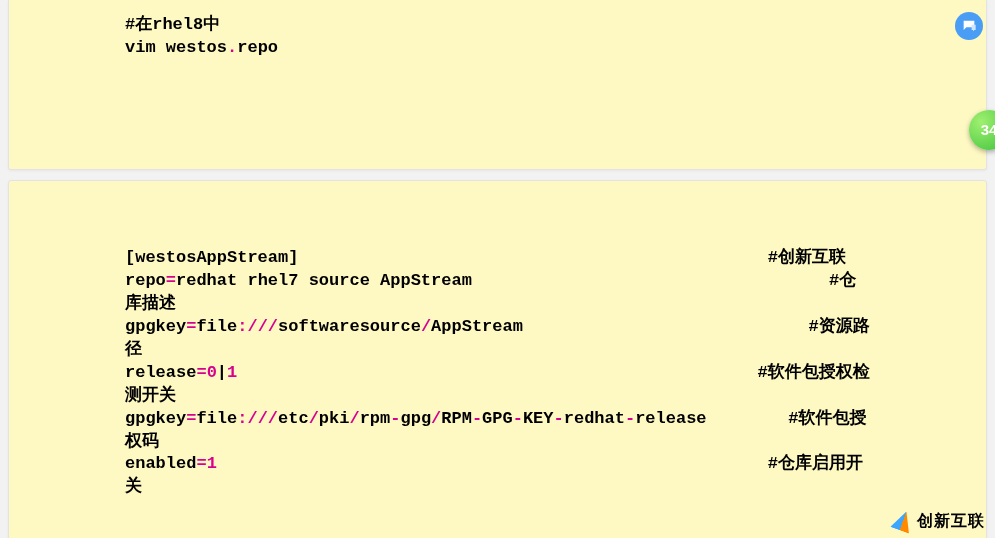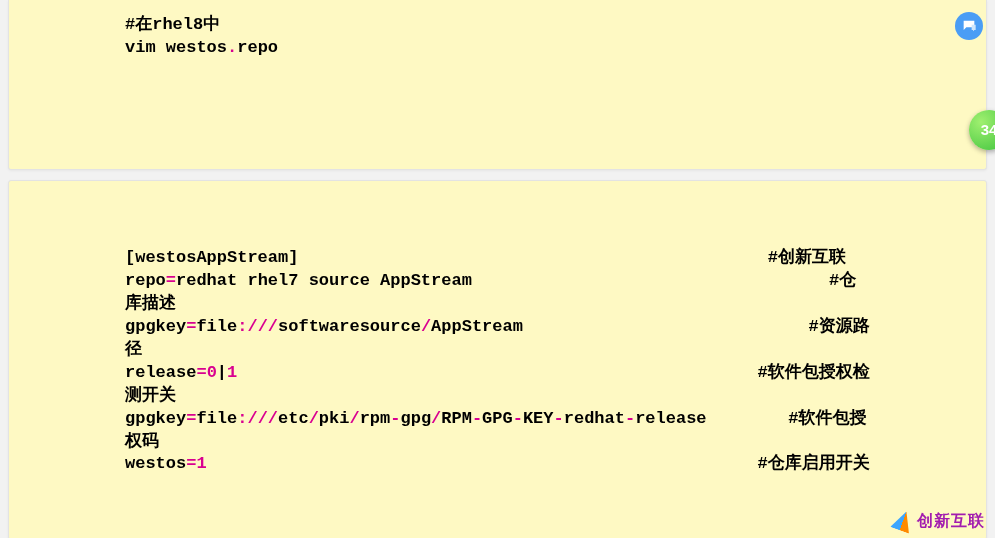--- a/index.html
+++ b/index.html
@@ -55,21 +55,21 @@
       display: flex; align-items: center; justify-content: center;
       font-family: Arial, sans-serif;
       font-weight: bold;
       font-size: 15px;
     }
     .footer-logo {
       position: absolute; bottom: 6px; right: 10px;
       display: flex; align-items: center; gap: 4px;
       font-family: "Microsoft YaHei", Arial, sans-serif;
       font-weight: bold;
-      color: #a21caf;
+      color: #000000;
       font-size: 16px;
       letter-spacing: 1px;
     }
     .logo-mark {
       width: 20px; height: 20px; position: relative;
     }
     .logo-mark::before {
       content:""; position:absolute; inset:0;
       background: conic-gradient(#ff8a00 0 50%, #3ca6ff 50% 100%);
       clip-path: polygon(50% 0,100% 100%,0 100%);
@@ -85,21 +85,21 @@
 </div>
 
 <div class="spacer"></div>
 
 <div class="card bottom">
 <pre><span>[westosAppStream]</span><span>                                              </span><span>#创新互联</span>
 <span>repo</span><span class="mag">=</span><span>redhat rhel7 source AppStream</span><span>                                   </span><span>#仓库描述</span>
 <span>gpgkey</span><span class="mag">=</span><span>file</span><span class="mag">:</span><span class="mag">/</span><span class="mag">/</span><span class="mag">/</span><span>softwaresource</span><span class="mag">/</span><span>AppStream</span><span>                            </span><span>#资源路径</span>
 <span>release</span><span class="mag">=</span><span class="mag">0</span><span>|</span><span class="mag">1</span><span>                                                   </span><span>#软件包授权检测开关</span>
 <span>gpgkey</span><span class="mag">=</span><span>file</span><span class="mag">:</span><span class="mag">/</span><span class="mag">/</span><span class="mag">/</span><span>etc</span><span class="mag">/</span><span>pki</span><span class="mag">/</span><span>rpm</span><span class="mag">-</span><span>gpg</span><span class="mag">/</span><span>RPM</span><span class="mag">-</span><span>GPG</span><span class="mag">-</span><span>KEY</span><span class="mag">-</span><span>redhat</span><span class="mag">-</span><span>release</span><span>        </span><span>#软件包授权码</span>
-<span>westos</span><span class="mag">=</span><span class="mag">1</span><span>                                                      </span><span>#仓库启用开关</span></pre>
+<span>enabled</span><span class="mag">=</span><span class="mag">1</span><span>                                                      </span><span>#仓库启用开关</span></pre>
 </div>
 
 <div class="chat-badge">
   <svg viewBox="0 0 24 24" width="16" height="16" fill="#fff">
     <path d="M4 4h16v10H8l-4 4z"></path>
     <path d="M16 10h6v8h-2l-2 2v-2h-2z" fill="#cfe6fb"></path>
   </svg>
 </div>
 
 <div class="side-badge">

